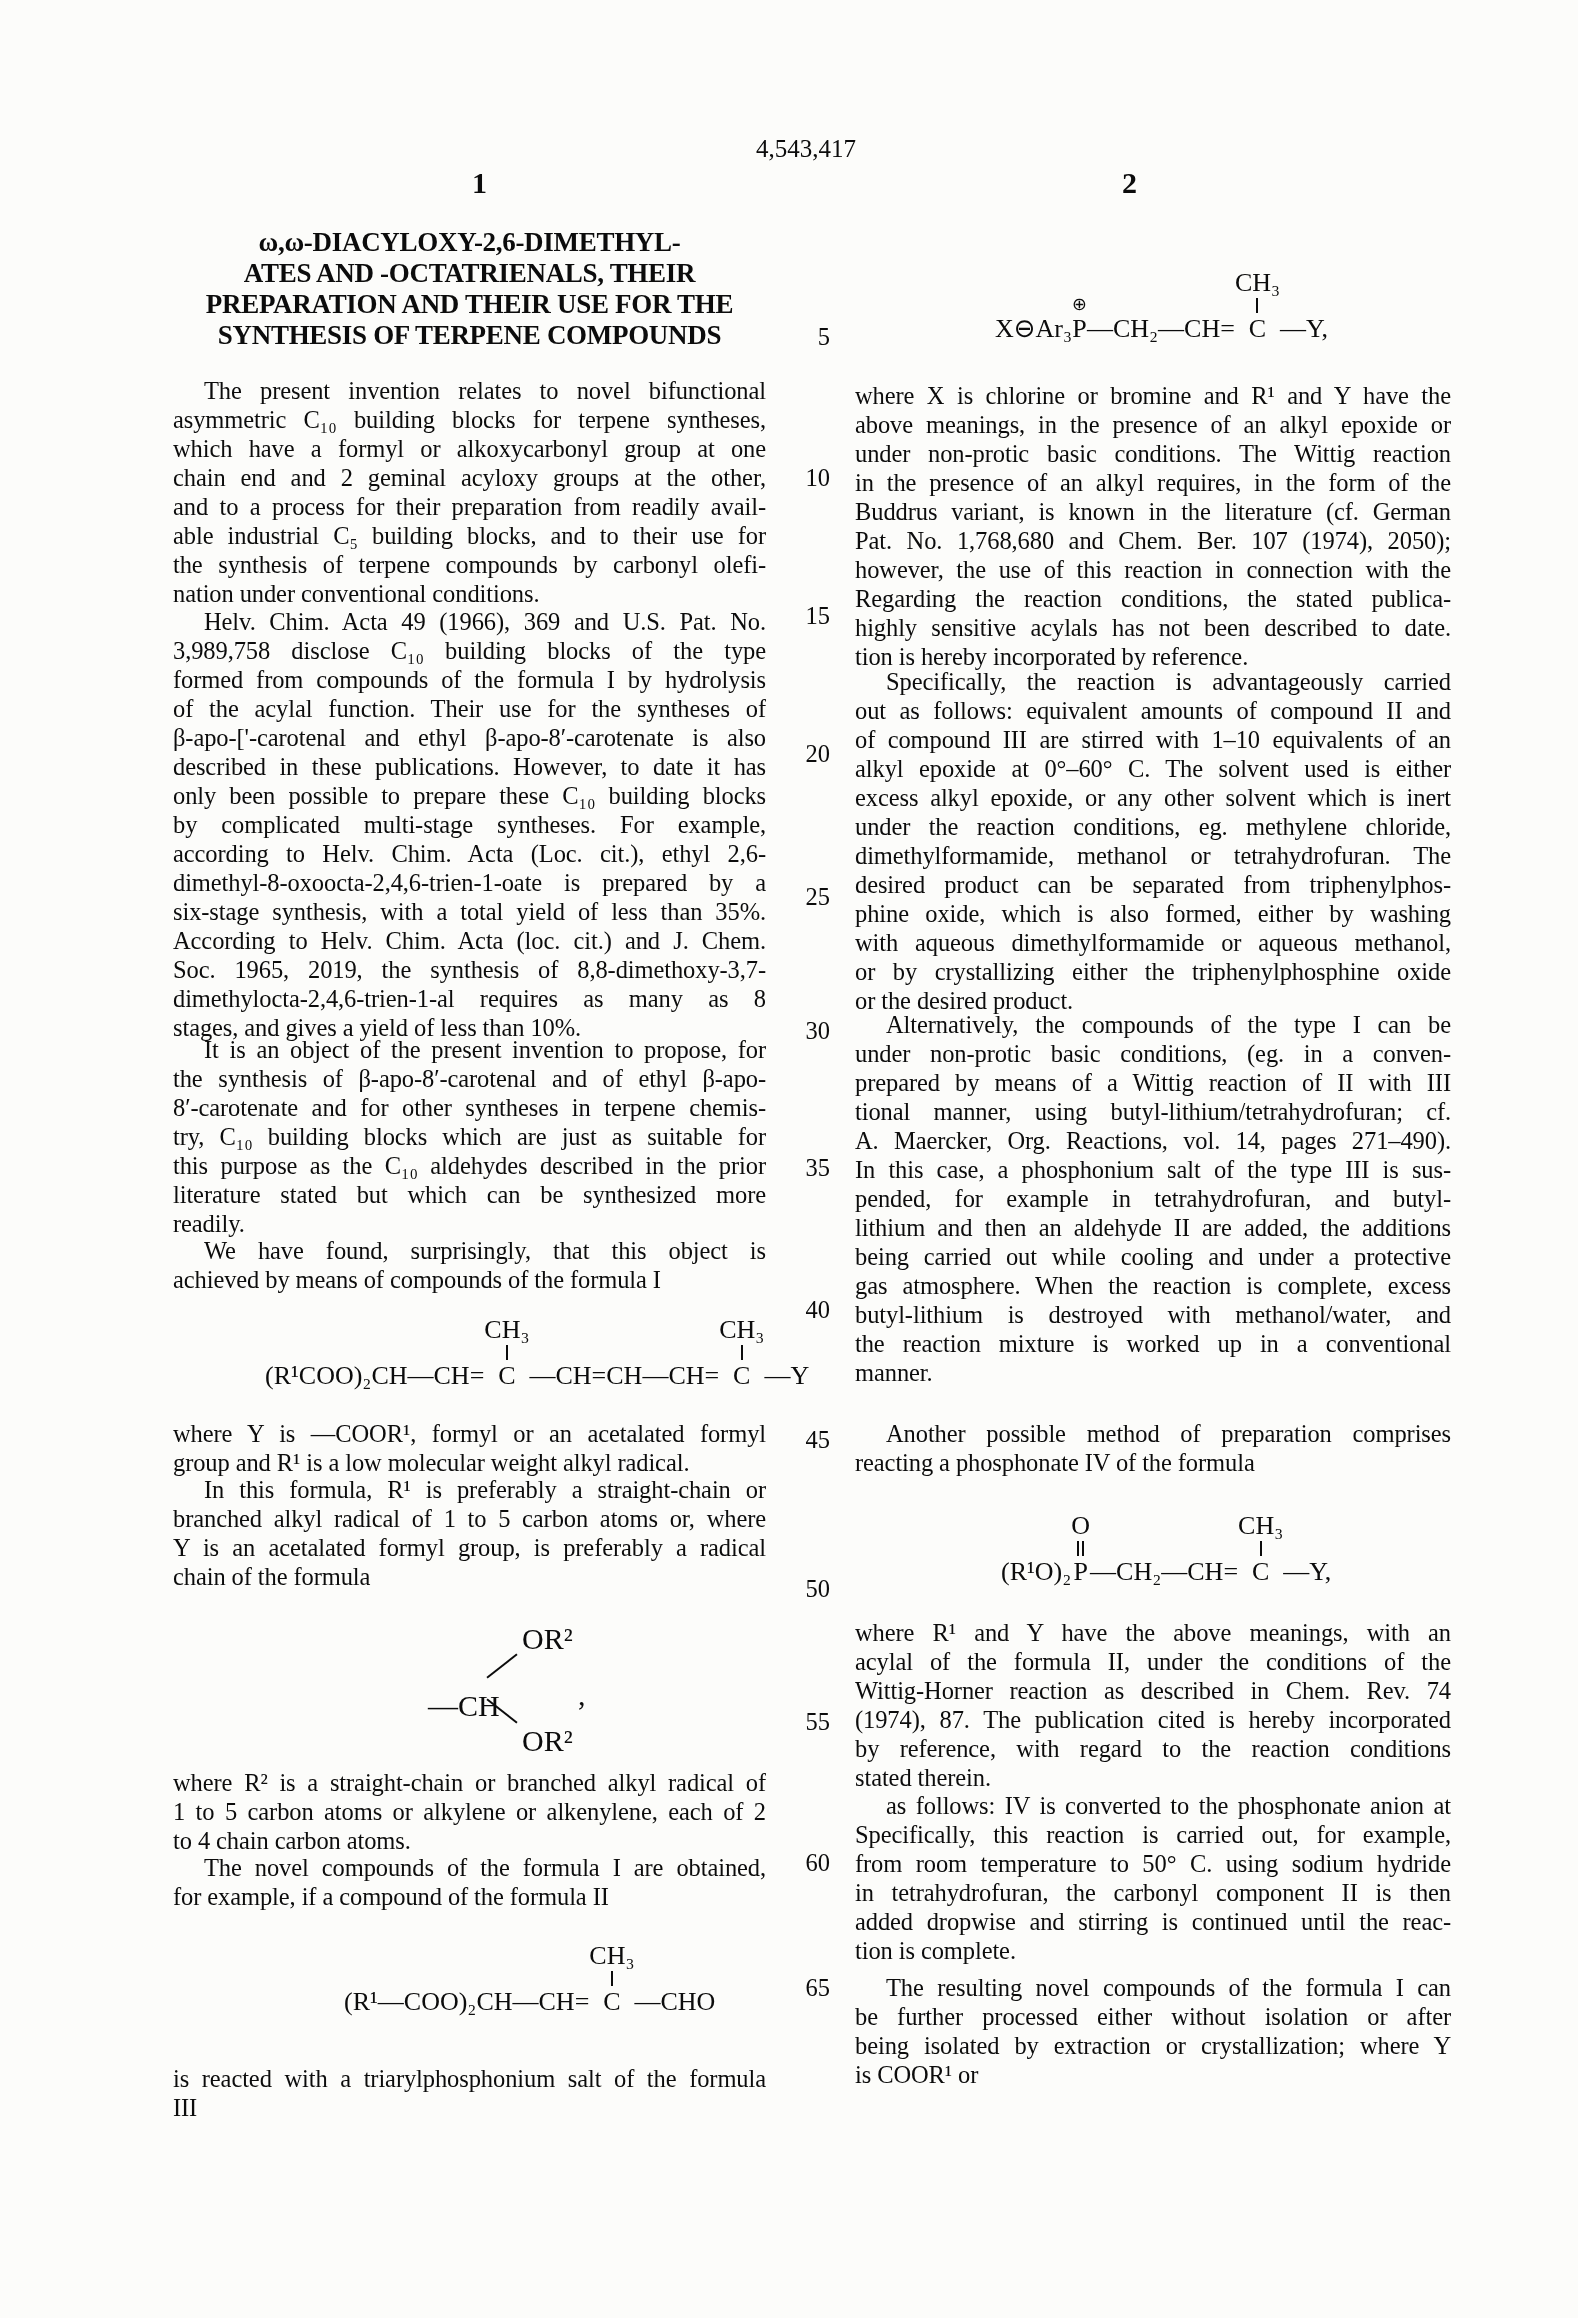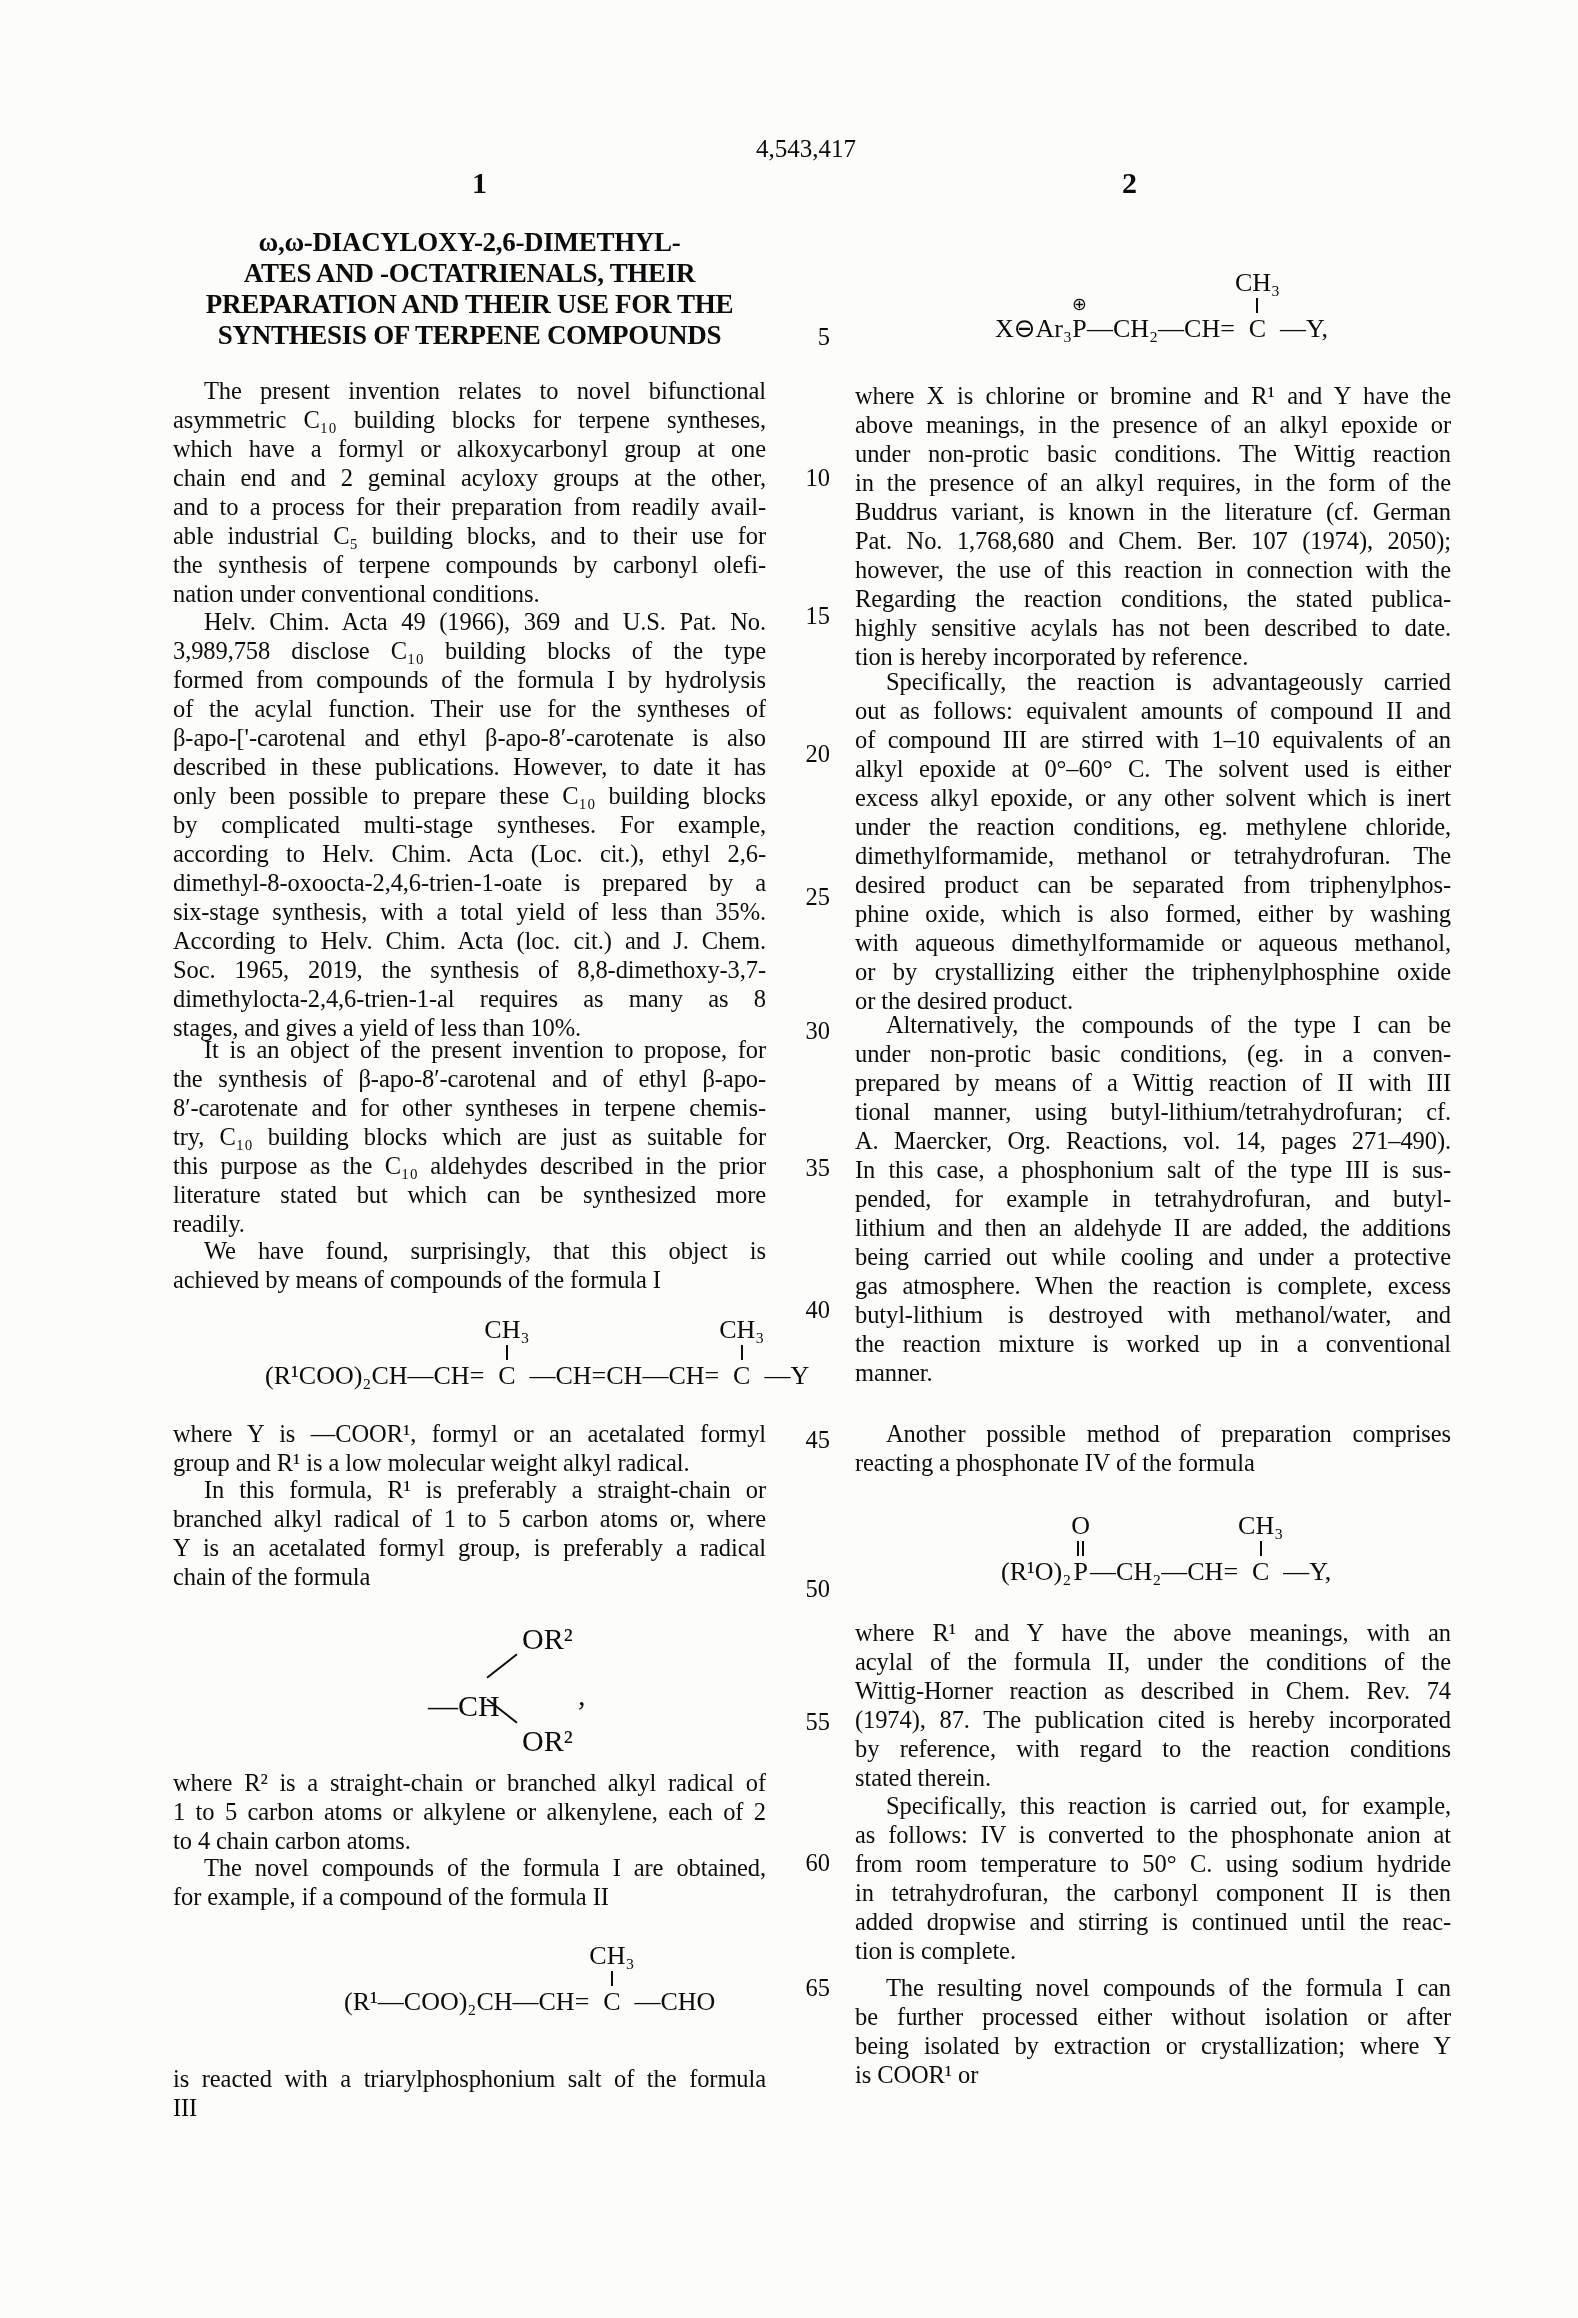--- a/index.html
+++ b/index.html
@@ -259,22 +259,22 @@
 
   <div class="blk" style="left:855px; top:1618px; width:596px;">
       <div class="tl">where R¹ and Y have the above meanings, with an</div>
       <div class="tl">acylal of the formula II, under the conditions of the</div>
       <div class="tl">Wittig-Horner reaction as described in Chem. Rev. 74</div>
       <div class="tl">(1974), 87. The publication cited is hereby incorporated</div>
       <div class="tl">by reference, with regard to the reaction conditions</div>
       <div class="tl">stated therein.</div>
     </div>
   <div class="blk ind" style="left:855px; top:1791px; width:596px;">
+      <div class="tl">as follows: IV is converted to the phosphonate anion at</div>
       <div class="tl">Specifically, this reaction is carried out, for example,</div>
-      <div class="tl">as follows: IV is converted to the phosphonate anion at</div>
       <div class="tl">from room temperature to 50° C. using sodium hydride</div>
       <div class="tl">in tetrahydrofuran, the carbonyl component II is then</div>
       <div class="tl">added dropwise and stirring is continued until the reac-</div>
       <div class="tl">tion is complete.</div>
     </div>
   <div class="blk ind" style="left:855px; top:1973px; width:596px;">
       <div class="tl">The resulting novel compounds of the formula I can</div>
       <div class="tl">be further processed either without isolation or after</div>
       <div class="tl">being isolated by extraction or crystallization; where Y</div>
       <div class="tl">is COOR¹ or</div>

